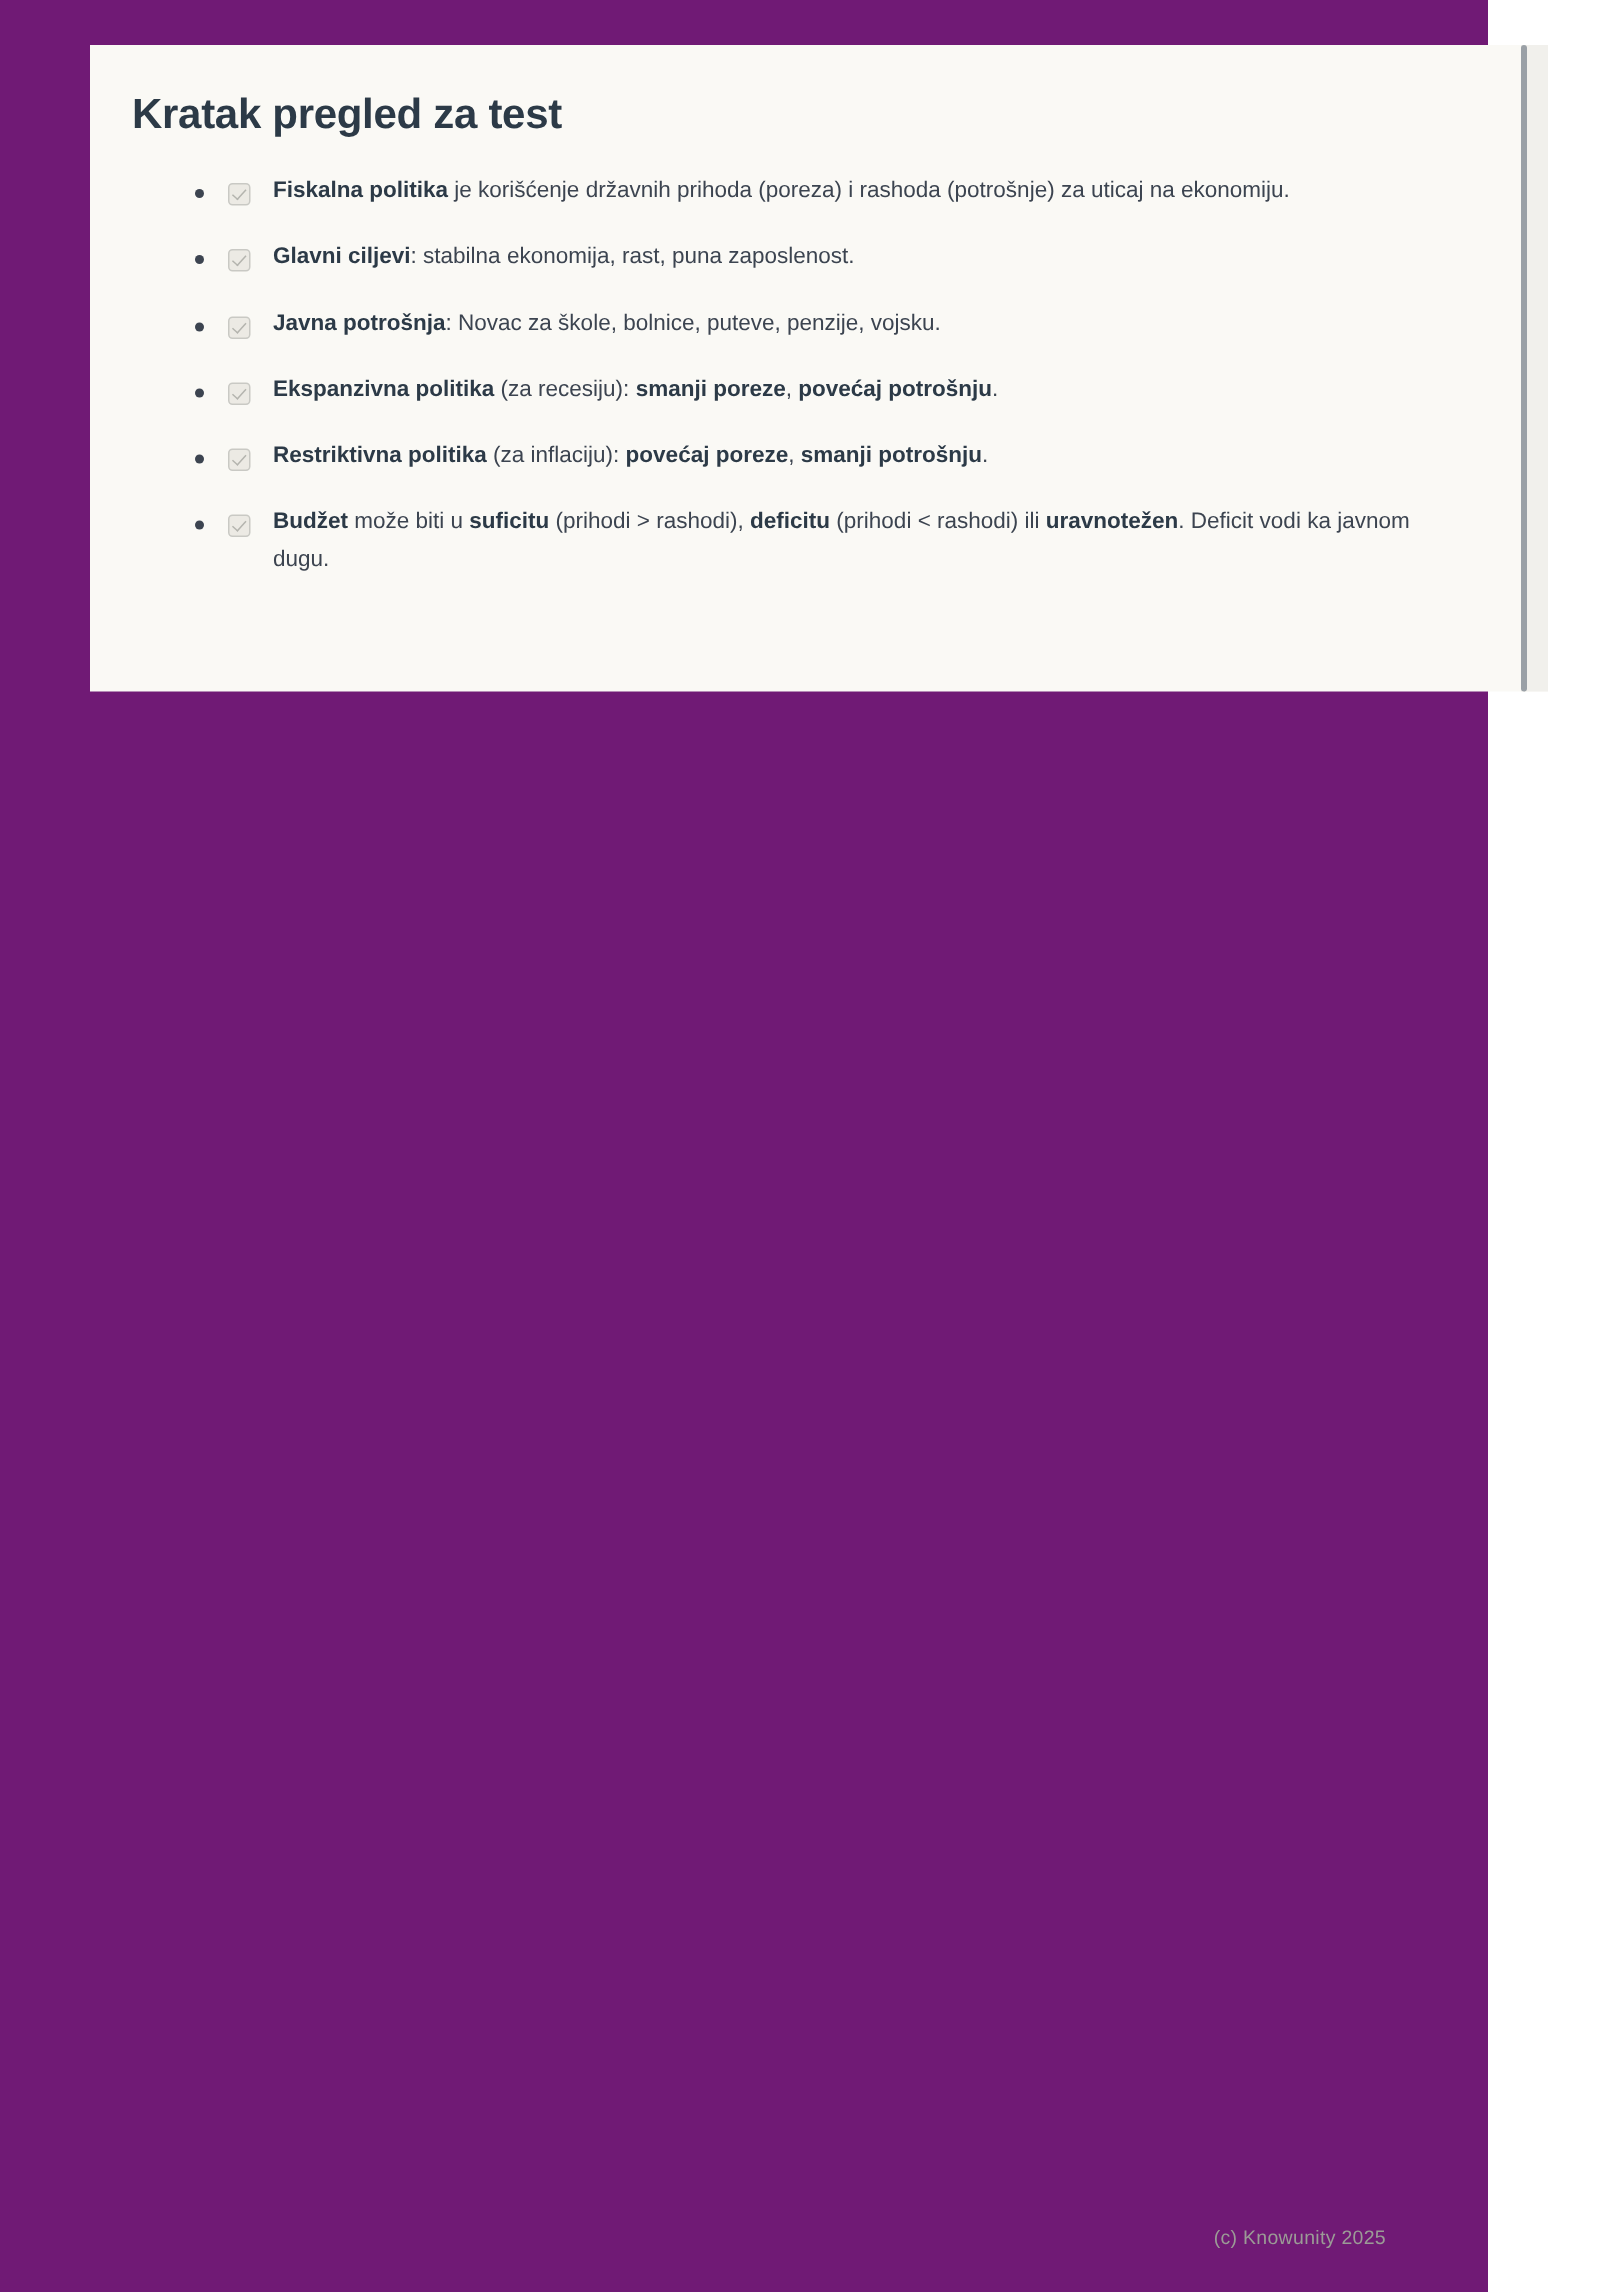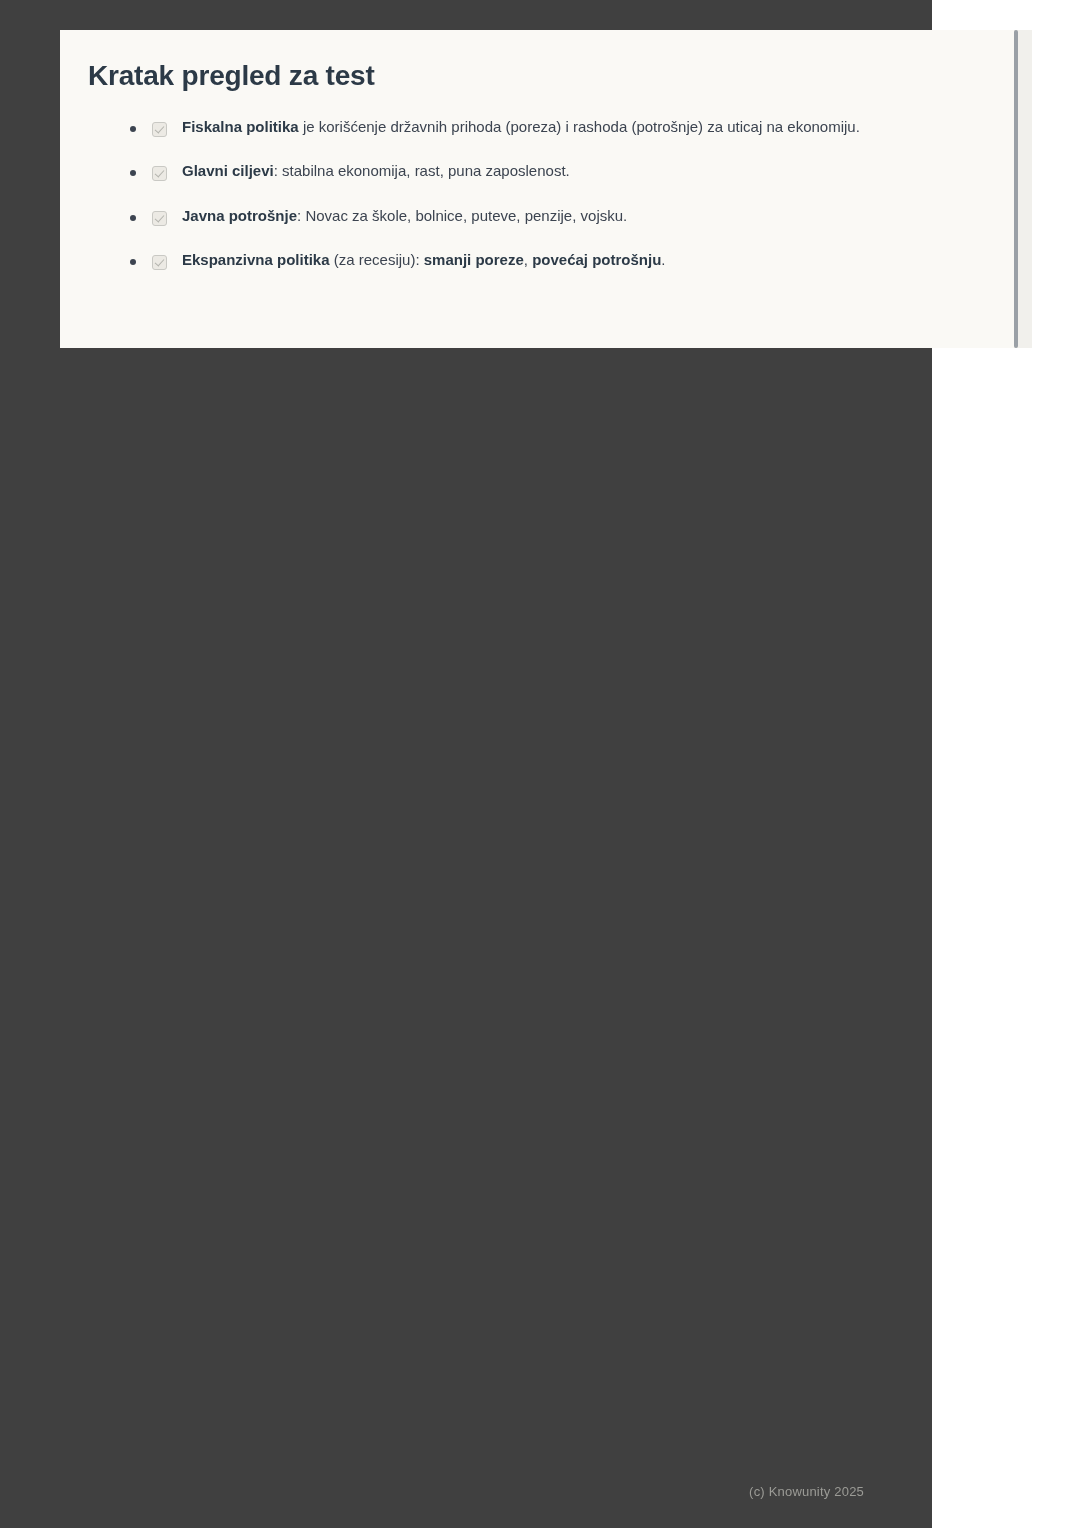--- a/index.html
+++ b/index.html
@@ -12,24 +12,23 @@
     height: 1528px;
     position: relative;
     font-family: "Liberation Sans", sans-serif;
     -webkit-font-smoothing: antialiased;
   }
 
   .page {
     position: absolute;
     left: 0;
     top: 0;
-    width: 912px;
+    width: 992px;
     height: 1528px;
-    background: #404040;
-    padding-left: 20px;
+    background: #701a75;
   }
 
   .card {
     position: absolute;
     left: 60px;
     top: 30px;
     width: 972px;
     background: #faf9f5;
     padding: 0;
     box-sizing: border-box;
@@ -148,26 +147,36 @@
             <span class="text"><b>Fiskalna politika</b> je korišćenje državnih prihoda (poreza) i rashoda (potrošnje) za uticaj na ekonomiju.</span>
           </li>
           <li>
             <span class="dot"></span>
             <span class="checkbox"></span>
             <span class="text"><b>Glavni ciljevi</b>: stabilna ekonomija, rast, puna zaposlenost.</span>
           </li>
           <li>
             <span class="dot"></span>
             <span class="checkbox"></span>
-            <span class="text"><b>Javna potrošnje</b>: Novac za škole, bolnice, puteve, penzije, vojsku.</span>
+            <span class="text"><b>Javna potrošnja</b>: Novac za škole, bolnice, puteve, penzije, vojsku.</span>
           </li>
           <li>
             <span class="dot"></span>
             <span class="checkbox"></span>
             <span class="text"><b>Ekspanzivna politika</b> (za recesiju): <b>smanji poreze</b>, <b>povećaj potrošnju</b>.</span>
+          </li>
+          <li>
+            <span class="dot"></span>
+            <span class="checkbox"></span>
+            <span class="text"><b>Restriktivna politika</b> (za inflaciju): <b>povećaj poreze</b>, <b>smanji potrošnju</b>.</span>
+          </li>
+          <li>
+            <span class="dot"></span>
+            <span class="checkbox"></span>
+            <span class="text"><b>Budžet</b> može biti u <b>suficitu</b> (prihodi &gt; rashodi), <b>deficitu</b> (prihodi &lt; rashodi) ili <b>uravnotežen</b>. Deficit vodi ka javnom dugu.</span>
           </li>
         </ul>
     </div>
     <div class="scroll-track">
       <div class="scroll-thumb"></div>
     </div>
   </div>
 
   <div class="footer">(c) Knowunity 2025</div>
 

